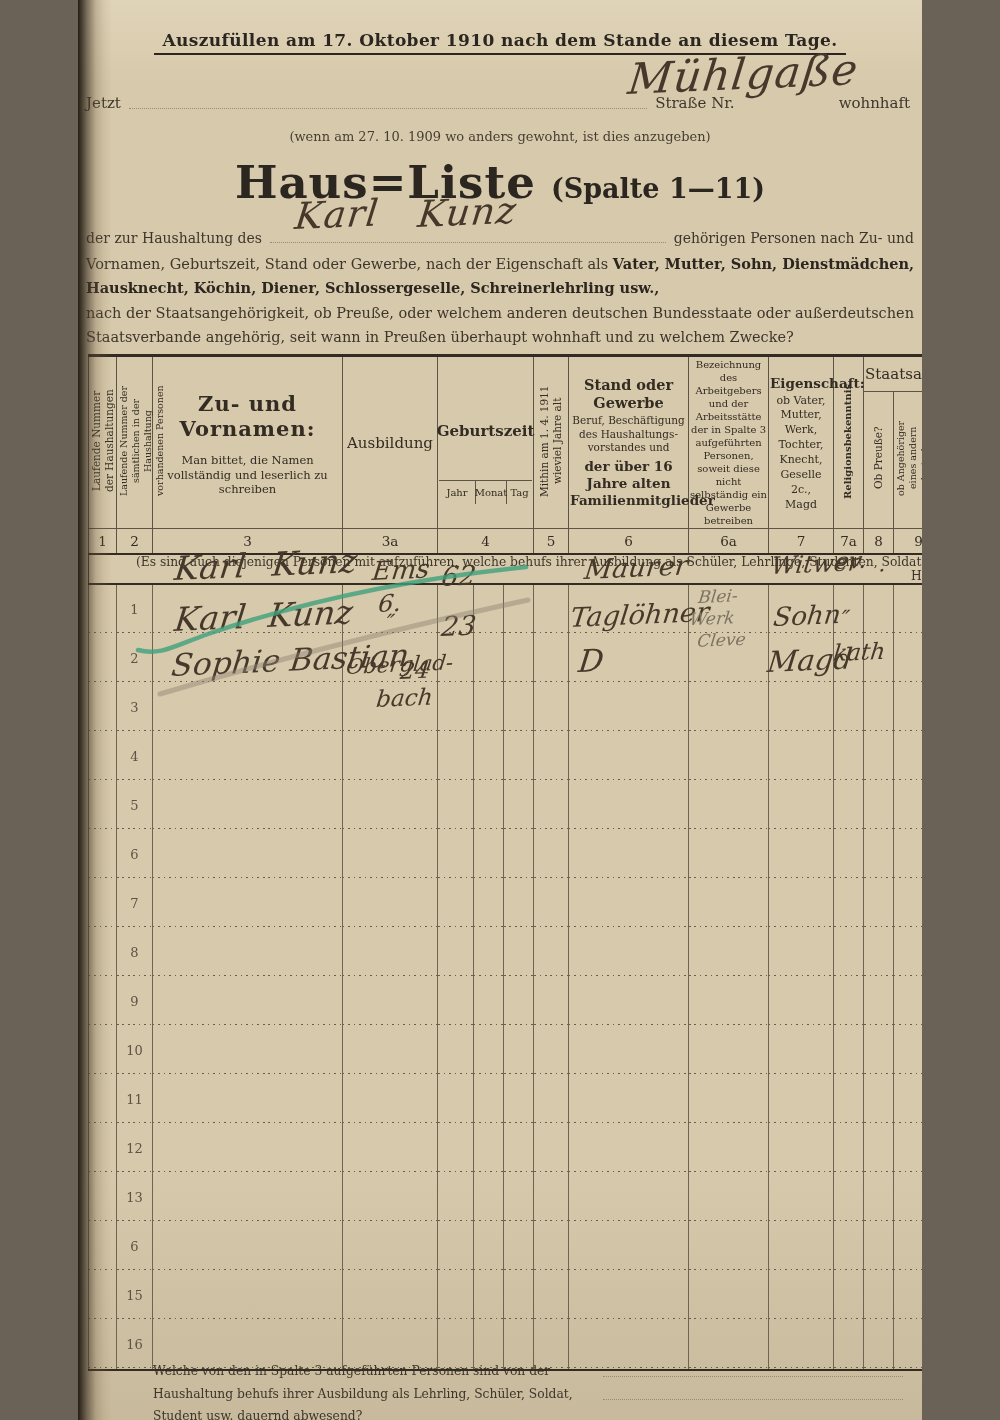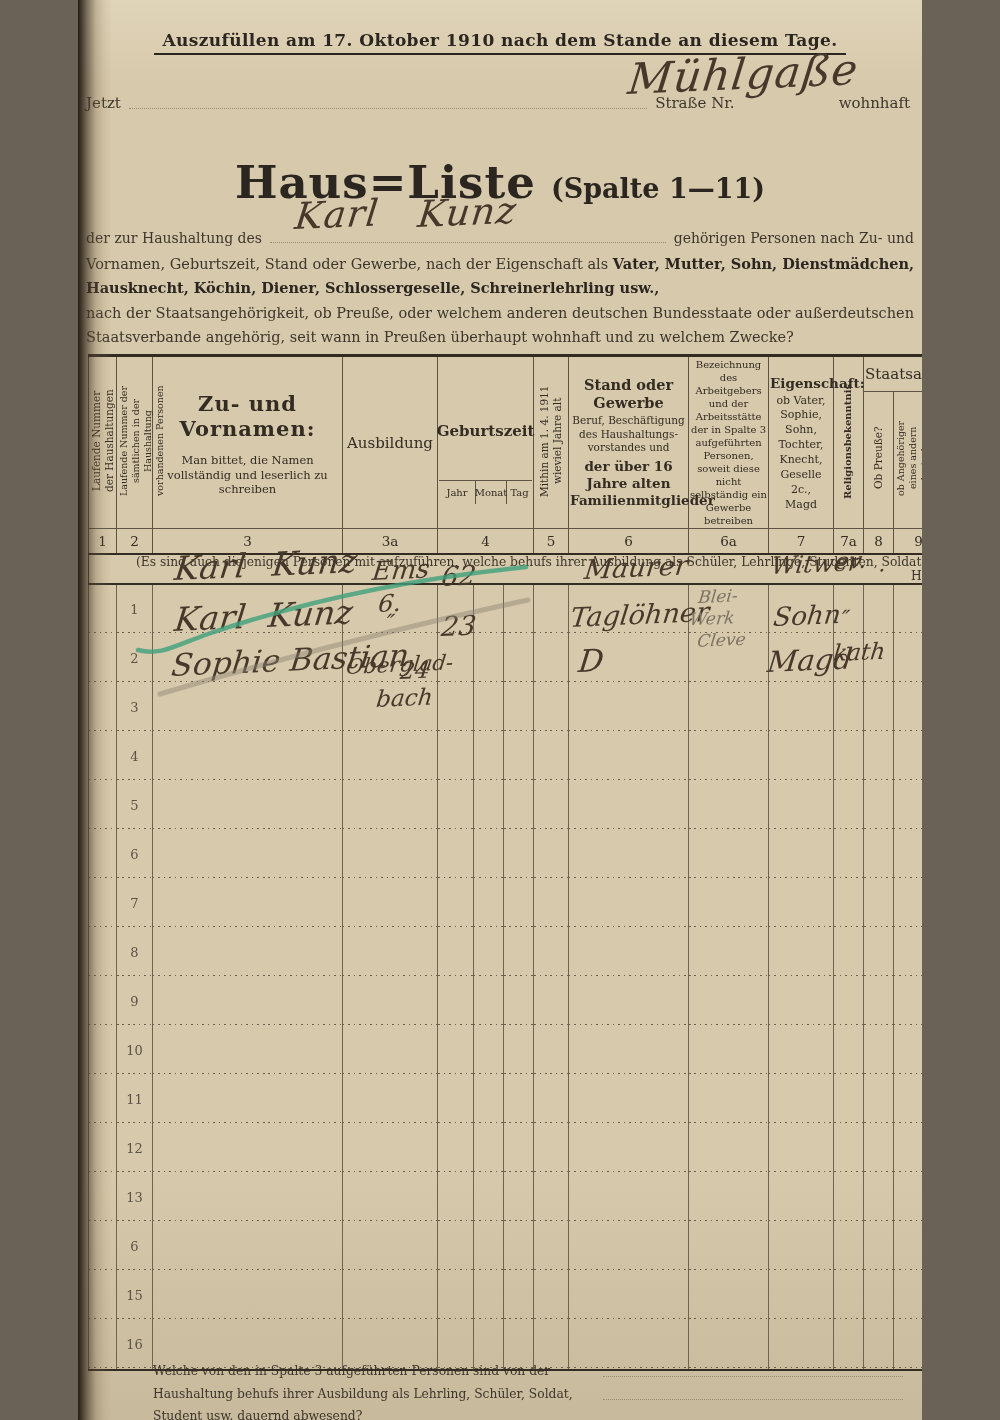--- a/index.html
+++ b/index.html
@@ -98,20 +98,21 @@
     <span>Auszufüllen am 17. Oktober 1910 nach dem Stande an diesem Tage.</span>
   </div>
 
   <div class="jetzt-line">
     <span>Jetzt</span>
     <span class="leader"></span>
     <span>Straße Nr.</span>
     <span class="gapspacer"></span>
     <span>wohnhaft</span>
   </div>
+  <div class="prev-note">(wenn am 27. 10. 1909 wo anders gewohnt, ist dies anzugeben)</div>
 
   <div class="title-line">
     <span class="title-main">Haus=Liste</span>
     <span class="title-suffix">(Spalte 1—11)</span>
   </div>
 
   <div class="household-line">
     <span>der zur Haushaltung des</span>
     <span class="leader"></span>
     <span>gehörigen Personen nach Zu- und</span>
@@ -166,21 +167,21 @@
           </th>
           <th class="hc5" rowspan="2"><span class="rot">Mithin am 1. 4. 1911 wieviel Jahre alt</span></th>
           <th class="hc6" rowspan="2">
             <div class="c6t">Stand oder Gewerbe</div>
             <div class="c6s">Beruf, Beschäftigung des Haushaltungs- vorstandes und</div>
             <div class="c6b">der über 16 Jahre alten Familienmitglieder</div>
           </th>
           <th class="hc6a" rowspan="2">Bezeichnung des Arbeitgebers und der Arbeitsstätte der in Spalte 3 aufgeführten Personen, soweit diese nicht selbständig ein Gewerbe betreiben</th>
           <th class="hc7" rowspan="2">
             <div class="c7t">Eigenschaft:</div>
-            <div class="c7s">ob Vater, Sophie, Sohn, Tochter, Knecht, Geselle 2c., Magd</div>
+            <div class="c7s">ob Vater, Mutter, Werk, Tochter, Knecht, Geselle 2c., Magd</div>
           </th>
           <th class="hc7a" rowspan="2"><span class="rot">Religionsbekenntnis</span></th>
           <th class="hgroup" colspan="3">Staatsangehörigkeit</th>
           <th class="hc11" rowspan="2"><span class="rot">Bemerkungen</span></th>
         </tr>
         <tr class="h2">
           <th class="hc8"><span class="rot">Ob Preuße?</span></th>
           <th class="hc9"><span class="rot">ob Angehöriger eines andern deutschen Bundesstaates? Wohnsitz?</span></th>
           <th class="hc10"><span class="rot">ob Ausländer? Welchem außerdeutsch. Staate angehörig, seit wann hier wohnh. zu welchem Zwecke?</span></th>
         </tr>

